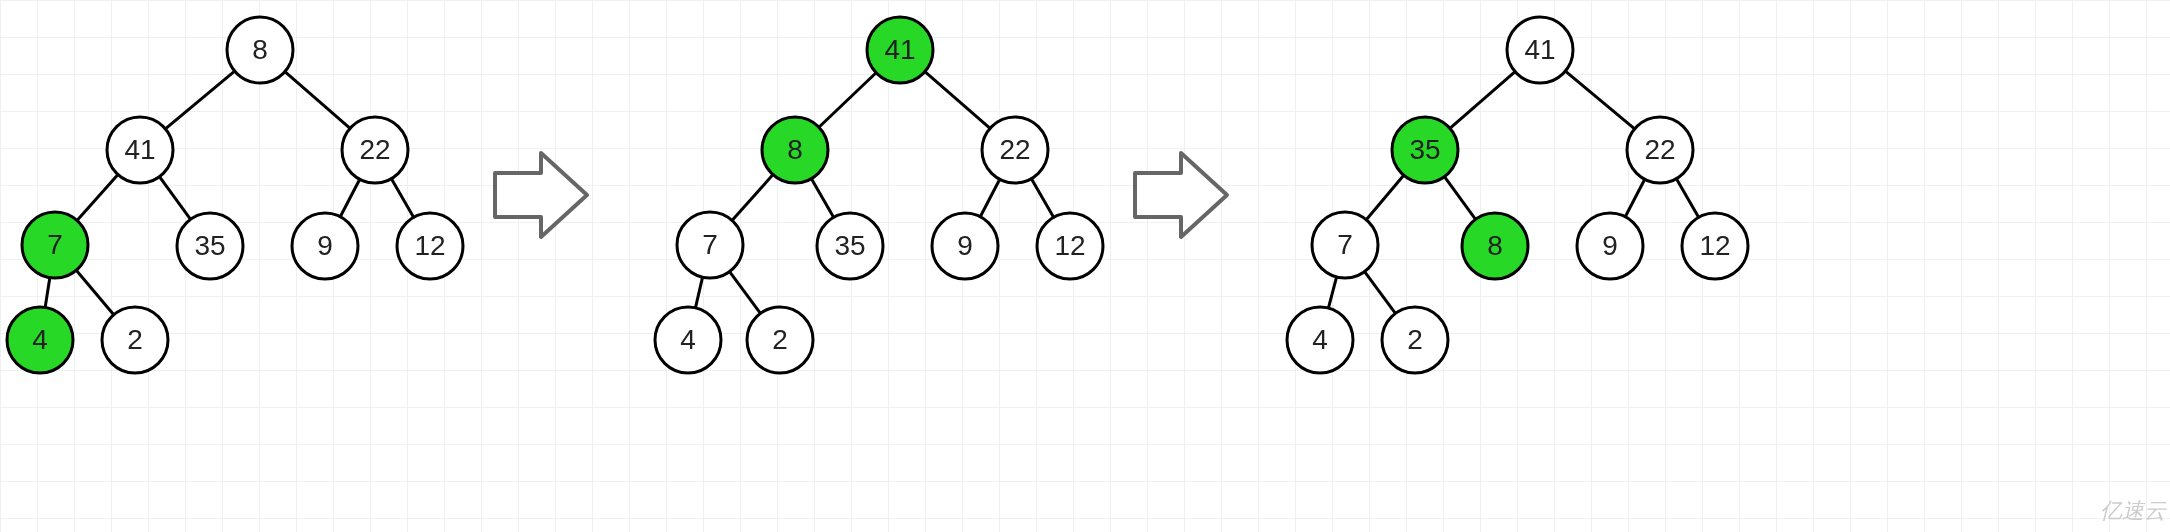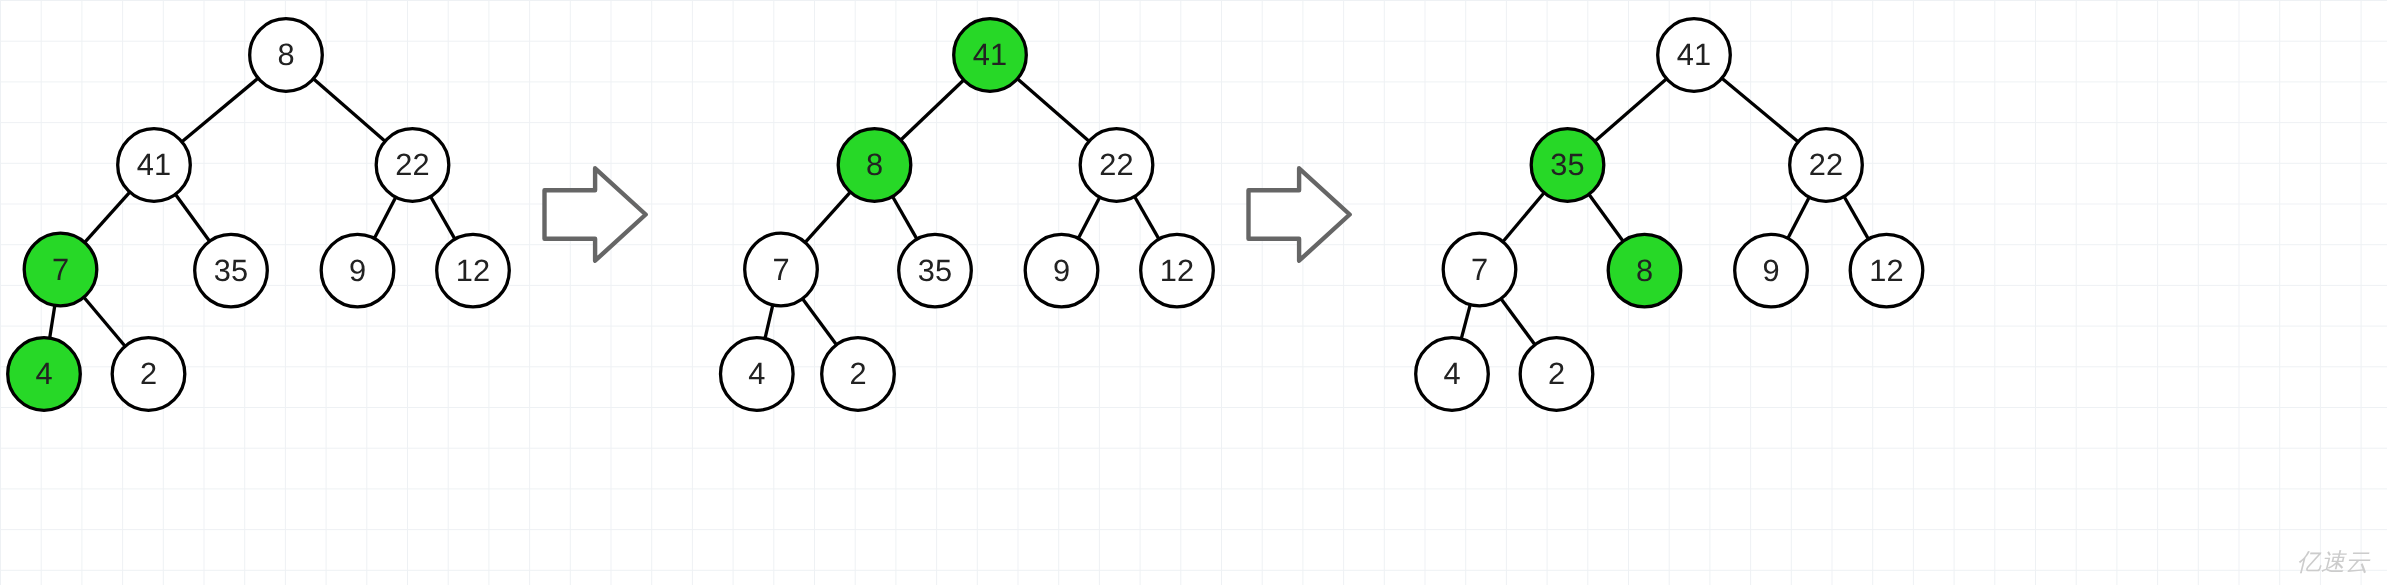--- a/index.html
+++ b/index.html
@@ -9,21 +9,21 @@
       linear-gradient(90deg,#eef1f4 1px,transparent 1px);
     background-size:37px 37px;
     background-color:#fff;}
   svg{position:absolute;top:0;left:0;}
   .node-label{font-size:28px;fill:#222;text-anchor:middle;dominant-baseline:middle;}
   .edge{stroke:#000;stroke-width:3;fill:none;}
   .node-circle{stroke:#000;stroke-width:3;}
   .white{fill:#fff;}
   .green{fill:#27d827;}
   .arrow-shape{fill:#fff;stroke:#666;stroke-width:4;stroke-linejoin:round;}
-  .watermark{position:absolute;right:16px;bottom:6px;font-size:22px;color:#ccc;font-style:italic;}
+  .watermark{position:absolute;right:4px;bottom:6px;font-size:22px;color:#ccc;font-style:italic;}
 </style>
 </head>
 <body>
 
 <div class="grid-bg">
   <svg id="svg-layer" width="2170" height="532">
       <g transform="translate(0,0)">
         <line x1="234.64869777328659" y1="71.12608518892783" x2="165.35130222671341" y2="128.87391481107215" class="edge"></line>
         <line x1="284.90198223139566" y1="71.65389759251796" x2="350.09801776860434" y2="128.34610240748202" class="edge"></line>
         <line x1="117.99576963749575" y1="174.59296334632828" x2="77.00423036250425" y2="220.40703665367172" class="edge"></line>

